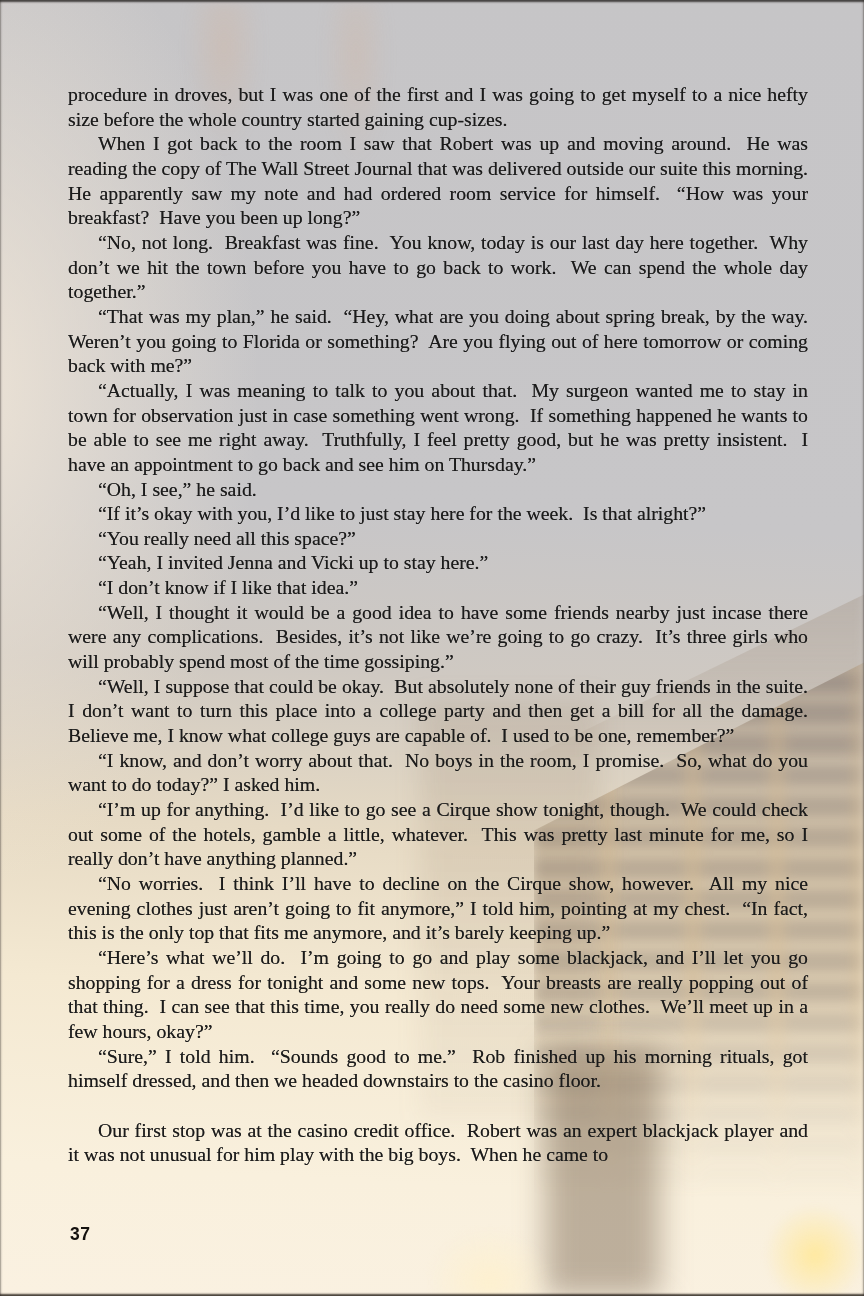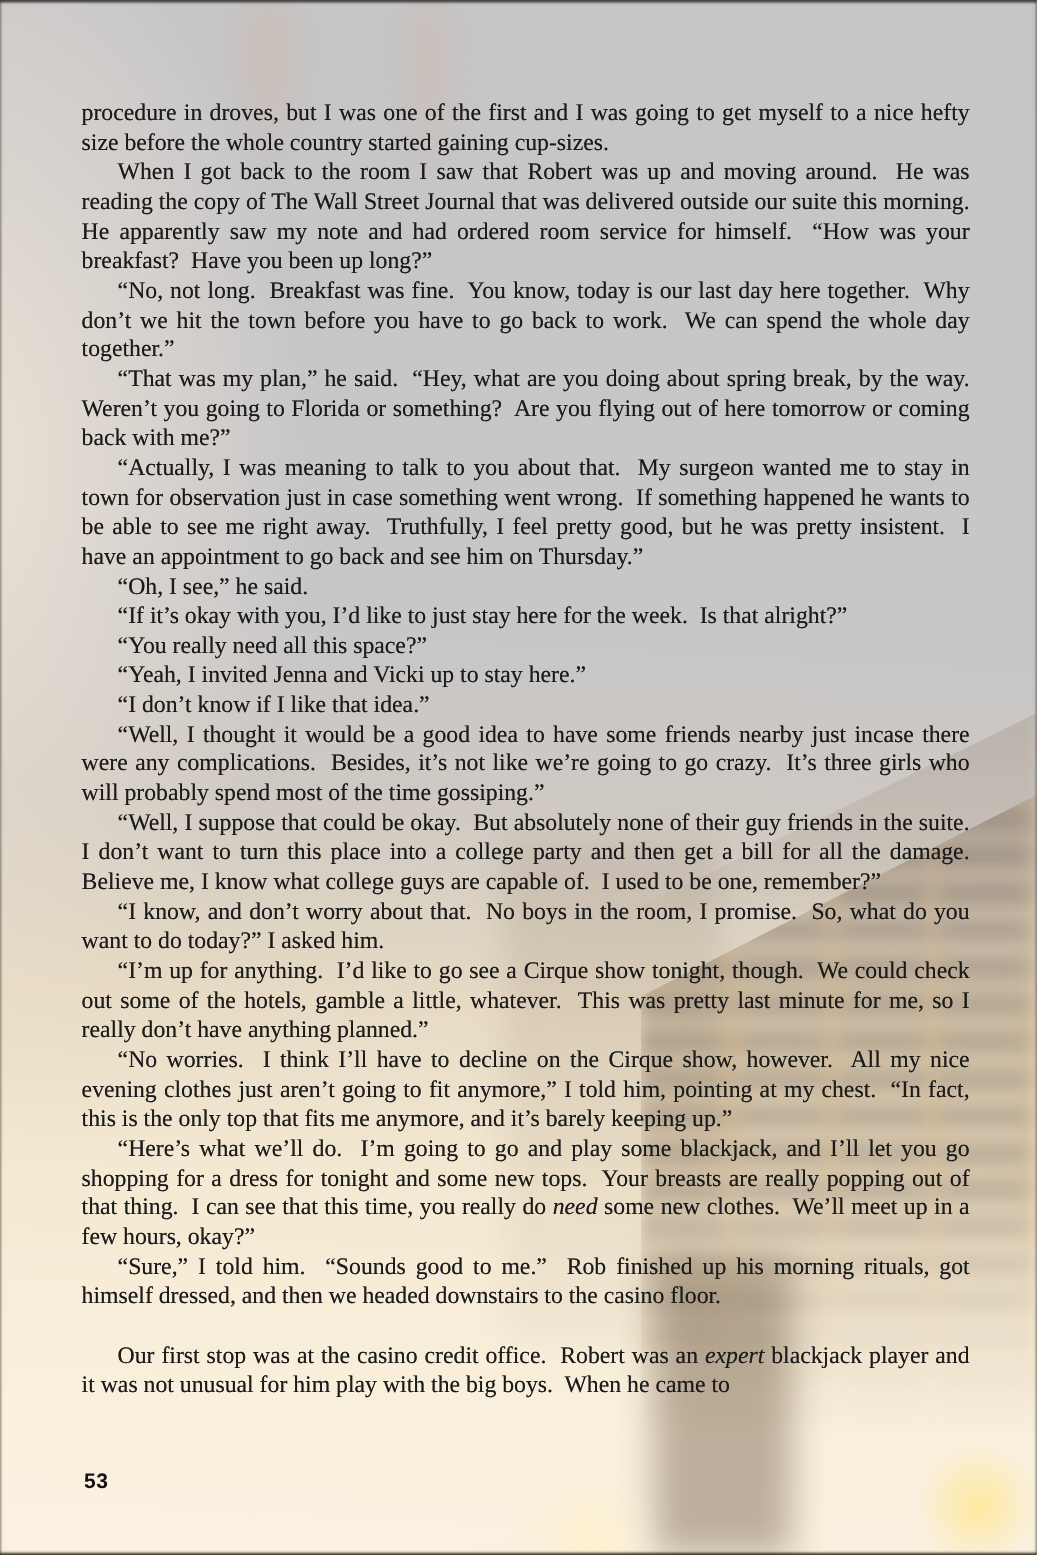--- a/index.html
+++ b/index.html
@@ -64,21 +64,21 @@
     position:absolute; left:68px; top:62px; width:740px;
     font-family:"Liberation Serif", "DejaVu Serif", serif;
     font-size:19.8px; line-height:24.65px; color:#1b1b1b;
     text-align:justify; white-space:pre-wrap;
     text-shadow:0 0 0.5px rgba(25,25,25,0.65);
     margin-top:20px;
   }
   .text-block p { margin:0; }
   .text-block p.indent { text-indent:30px; }
   .text-block p.space-before { margin-top:24.65px; }
-  .text-block .italic { font-style:italic; }
+  .text-block .italic { }
   .page-number {
     position:absolute; left:70px; top:1224px;
     font-family:"Liberation Sans", "DejaVu Sans", sans-serif;
     font-weight:700; font-size:17.5px; color:#14110e; letter-spacing:0.5px;
   }
 </style>
 </head>
 <body>
 
 <div class="page">
@@ -86,15 +86,15 @@
   <div class="bg-layer streaks"></div>
   <div class="bg-layer roof"></div>
   <div class="bg-layer rack"></div>
   <div class="bg-layer shelf-shadow"></div>
   <div class="bg-layer pillar"></div>
   <div class="bg-layer glow2"></div>
   <div class="bg-layer glow"></div>
 
   <main class="text-block"><p class=""><span>procedure in droves, but I was one of the first and I was going to get myself to a nice hefty size before the whole country started gaining cup-sizes.</span></p><p class="indent"><span>When I got back to the room I saw that Robert was up and moving around.  He was reading the copy of The Wall Street Journal that was delivered outside our suite this morning.  He apparently saw my note and had ordered room service for himself.  “How was your breakfast?  Have you been up long?”</span></p><p class="indent"><span>“No, not long.  Breakfast was fine.  You know, today is our last day here together.  Why don’t we hit the town before you have to go back to work.  We can spend the whole day together.”</span></p><p class="indent"><span>“That was my plan,” he said.  “Hey, what are you doing about spring break, by the way.  Weren’t you going to Florida or something?  Are you flying out of here tomorrow or coming back with me?”</span></p><p class="indent"><span>“Actually, I was meaning to talk to you about that.  My surgeon wanted me to stay in town for observation just in case something went wrong.  If something happened he wants to be able to see me right away.  Truthfully, I feel pretty good, but he was pretty insistent.  I have an appointment to go back and see him on Thursday.”</span></p><p class="indent"><span>“Oh, I see,” he said.</span></p><p class="indent"><span>“If it’s okay with you, I’d like to just stay here for the week.  Is that alright?”</span></p><p class="indent"><span>“You really need all this space?”</span></p><p class="indent"><span>“Yeah, I invited Jenna and Vicki up to stay here.”</span></p><p class="indent"><span>“I don’t know if I like that idea.”</span></p><p class="indent"><span>“Well, I thought it would be a good idea to have some friends nearby just incase there were any complications.  Besides, it’s not like we’re going to go crazy.  It’s three girls who will probably spend most of the time gossiping.”</span></p><p class="indent"><span>“Well, I suppose that could be okay.  But absolutely none of their guy friends in the suite.  I don’t want to turn this place into a college party and then get a bill for all the damage.  Believe me, I know what college guys are capable of.  I used to be one, remember?”</span></p><p class="indent"><span>“I know, and don’t worry about that.  No boys in the room, I promise.  So, what do you want to do today?” I asked him.</span></p><p class="indent"><span>“I’m up for anything.  I’d like to go see a Cirque show tonight, though.  We could check out some of the hotels, gamble a little, whatever.  This was pretty last minute for me, so I really don’t have anything planned.”</span></p><p class="indent"><span>“No worries.  I think I’ll have to decline on the Cirque show, however.  All my nice evening clothes just aren’t going to fit anymore,” I told him, pointing at my chest.  “In fact, this is the only top that fits me anymore, and it’s barely keeping up.”</span></p><p class="indent"><span>“Here’s what we’ll do.  I’m going to go and play some blackjack, and I’ll let you go shopping for a dress for tonight and some new tops.  Your breasts are really popping out of that thing.  I can see that this time, you really do </span><span class="italic">need</span><span> some new clothes.  We’ll meet up in a few hours, okay?”</span></p><p class="indent"><span>“Sure,” I told him.  “Sounds good to me.”  Rob finished up his morning rituals, got himself dressed, and then we headed downstairs to the casino floor.</span></p><p class="indent space-before"><span>Our first stop was at the casino credit office.  Robert was an </span><span class="italic">expert</span><span> blackjack player and it was not unusual for him play with the big boys.  When he came to</span></p></main>
 
-  <div class="page-number">53</div>
+  <div class="page-number">37</div>
 
 </div>
 
 </body></html>

